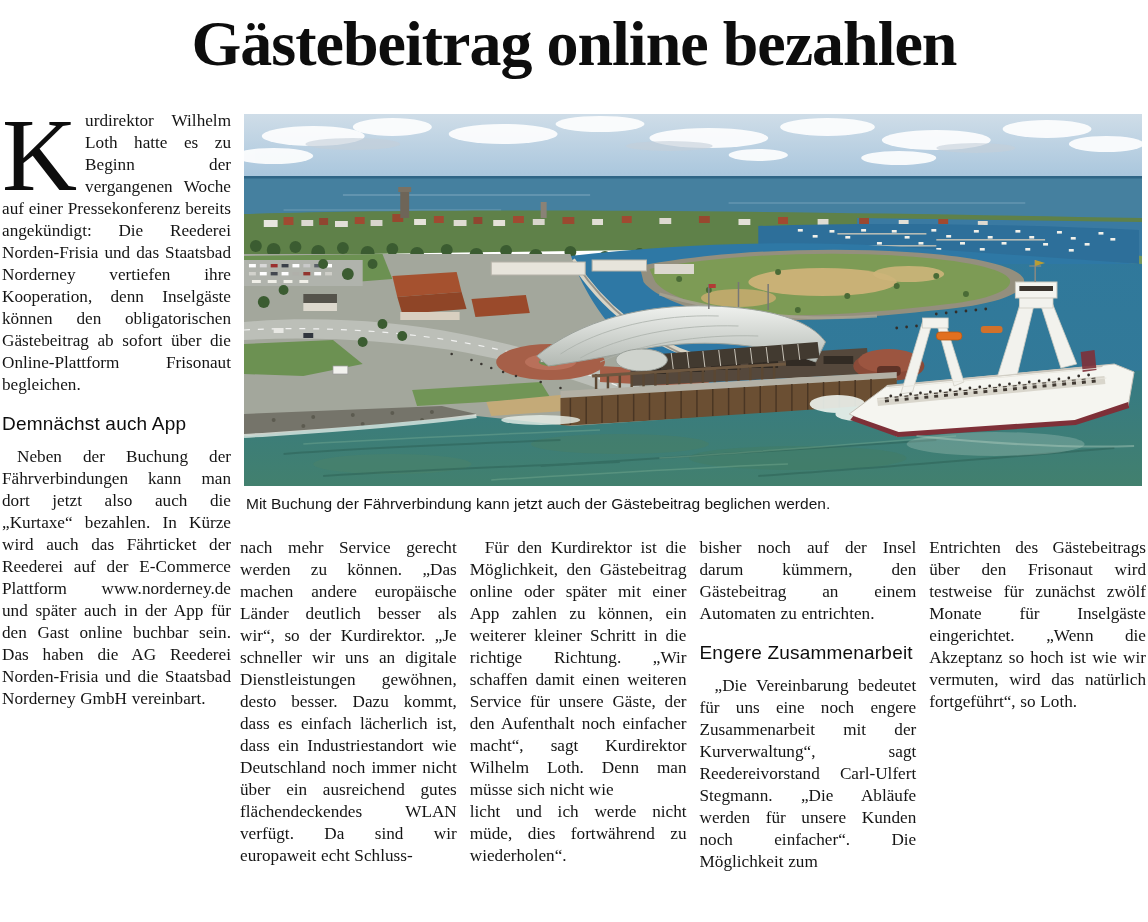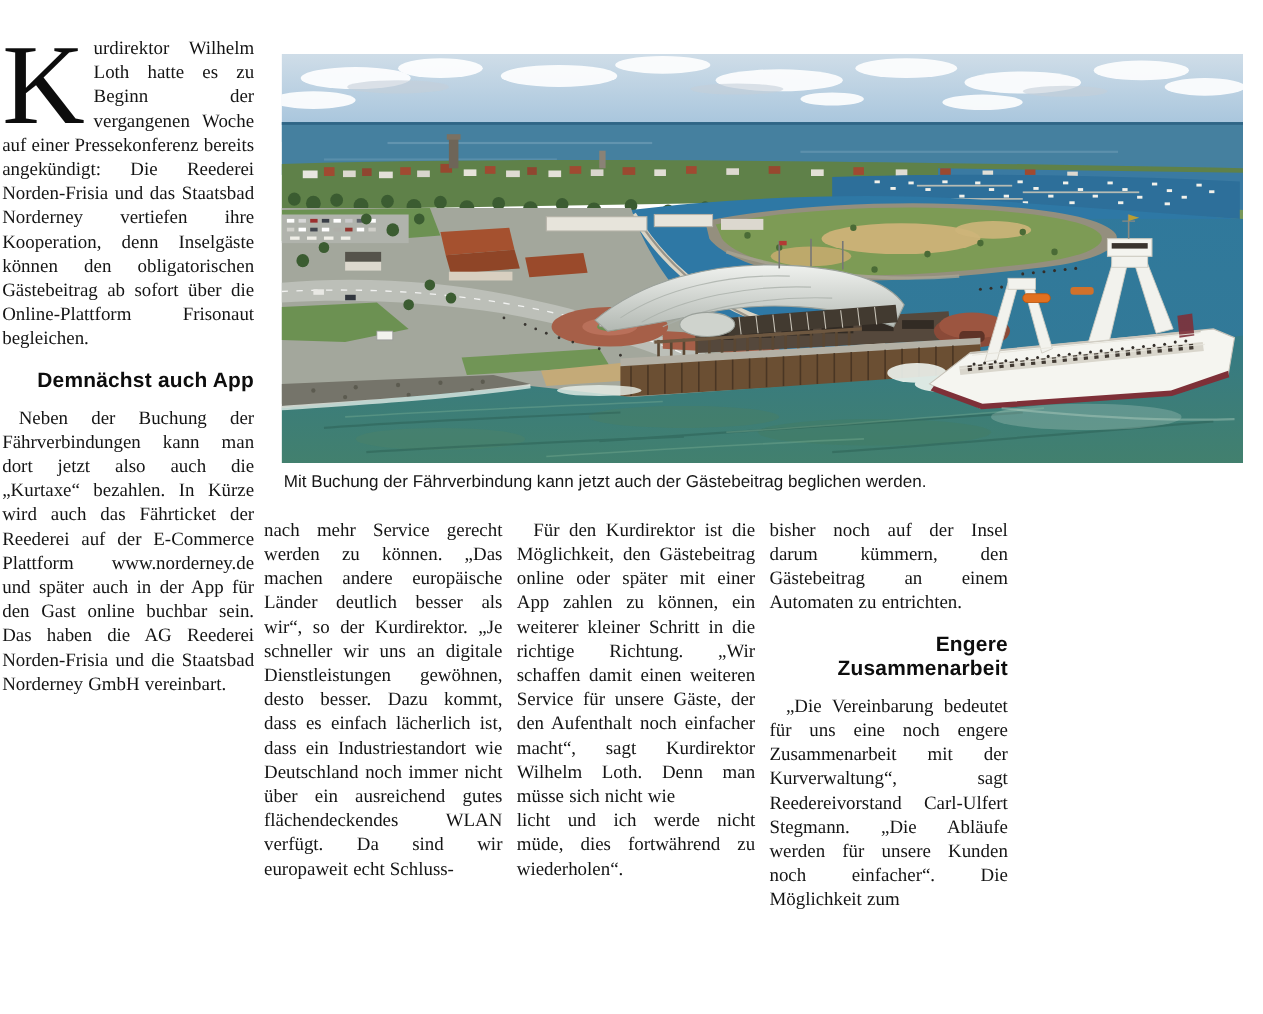--- a/index.html
+++ b/index.html
@@ -5,38 +5,39 @@
   html,body{margin:0;padding:0;background:#ffffff;}
   .page{width:1148px;height:922px;overflow:hidden;box-sizing:border-box;padding:0 2px;background:#fff;
         font-family:"Liberation Serif",serif;color:#141414;}
   .headline{font-family:"Liberation Serif",serif;font-weight:600;font-size:64px;line-height:1.05;
         text-align:center;margin:10px 8px 0;letter-spacing:-1px;color:#0d0d0d;}
   .subtitle{font-family:"Liberation Sans",sans-serif;font-weight:400;font-size:23px;line-height:1.2;
         text-align:center;margin:25px 0 0;color:#1c1c1c;}
   .content{display:flex;margin-top:33px;}
   .col-first{flex:0 0 238px;width:238px;padding-right:9px;box-sizing:border-box;}
   .right-area{flex:1;min-width:0;}
-  figure{margin:16px;}
+  figure{margin:4px;}
   svg.photo{display:block;width:100%;height:372px;}
   figcaption{font-family:"Liberation Sans",sans-serif;font-size:15.5px;line-height:1.25;
         margin:8px 0 0 2px;color:#161616;}
   .cols4{display:flex;gap:13px;margin-top:23px;}
   .cols4 .col{flex:1;min-width:0;}
   p.body{font-size:17.2px;line-height:22px;text-align:justify;margin:0;word-spacing:.4px;}
   p.indent{text-indent:15px;}
-  .subhead{font-family:"Liberation Sans",sans-serif;font-weight:700;font-size:19px;
-        margin:17px 0 11px;color:#0d0d0d;letter-spacing:.2px;text-align:right;}
+  .subhead{font-family:"Liberation Sans",sans-serif;font-weight:400;font-size:19px;
+        margin:17px 0 11px;color:#0d0d0d;letter-spacing:.2px;}
   .dropcap{float:left;font-family:"Liberation Serif",serif;font-weight:500;font-size:104px;
         line-height:80px;padding:5px 8px 0 0;color:#0d0d0d;}
 </style>
 </head>
 <body>
 
 <div class="page">
 
+  <h1 class="headline">Gästebeitrag online bezahlen</h1>
 
   <div class="content">
 
     <div class="col-first">
       <p class="body"><span class="dropcap">K</span><span>urdirektor Wilhelm Loth hatte es zu Beginn der vergangenen Woche auf einer Pressekonferenz bereits angekündigt: Die Reederei Norden-Frisia und das Staatsbad Norderney vertiefen ihre Kooperation, denn Inselgäste können den obligatorischen Gästebeitrag ab sofort über die Online-Plattform Frisonaut begleichen.</span></p>
       <h3 class="subhead">Demnächst auch App</h3>
       <p class="body indent">Neben der Buchung der Fährverbindungen kann man dort jetzt also auch die „Kurtaxe“ bezahlen. In Kürze wird auch das Fährticket der Reederei auf der E-Commerce Plattform www.norderney.de und später auch in der App für den Gast online buchbar sein. Das haben die AG Reederei Norden-Frisia und die Staatsbad Norderney GmbH vereinbart.</p>
     </div>
 
     <div class="right-area">
@@ -484,18 +485,19 @@
           <p class="body">licht und ich werde nicht müde, dies fortwährend zu wiederholen“.</p>
         </div>
 
         <div class="col">
           <p class="body">bisher noch auf der Insel darum kümmern, den Gästebeitrag an einem Automaten zu entrichten.</p>
           <h3 class="subhead">Engere Zusammenarbeit</h3>
           <p class="body indent">„Die Vereinbarung bedeutet für uns eine noch engere Zusammenarbeit mit der Kurverwaltung“, sagt Reedereivorstand Carl-Ulfert Stegmann. „Die Abläufe werden für unsere Kunden noch einfacher“. Die Möglichkeit zum</p>
         </div>
 
         <div class="col">
+          <p class="body">Entrichten des Gästebeitrags über den Frisonaut wird testweise für zunächst zwölf Monate für Inselgäste eingerichtet. „Wenn die Akzeptanz so hoch ist wie wir vermuten, wird das natürlich fortgeführt“, so Loth.</p>
         </div>
       </div>
 
     </div>
   </div>
 </div>
 
 </body></html>

